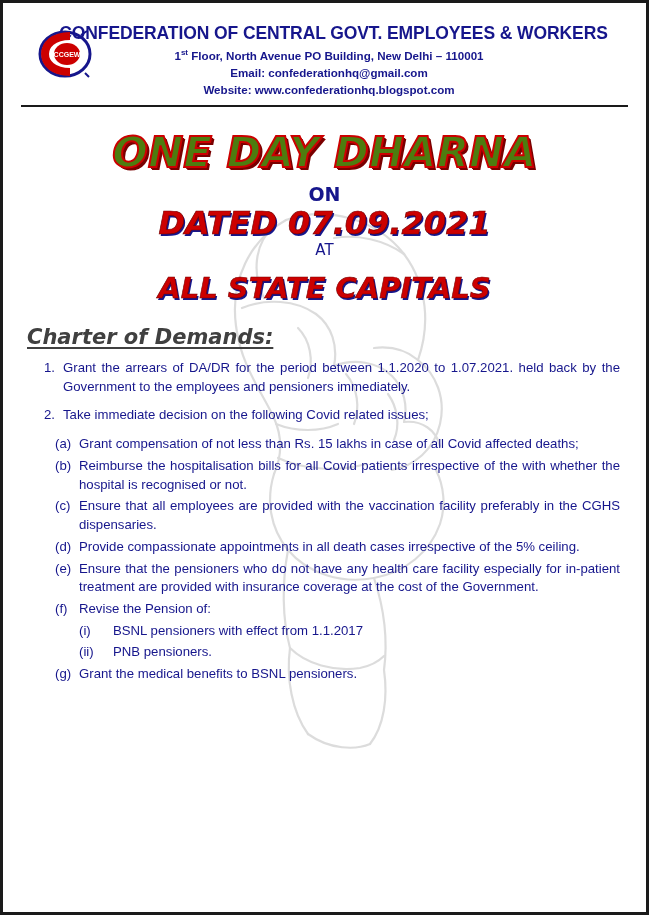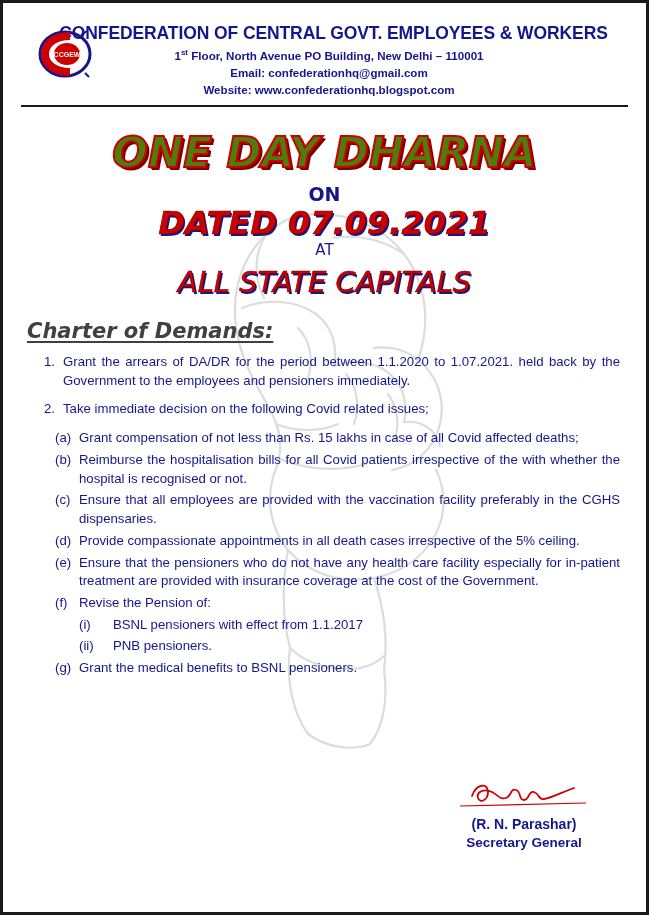--- a/index.html
+++ b/index.html
@@ -113,26 +113,26 @@
   }
   .at-word {
     font-family: "DejaVu Sans", sans-serif;
     font-size: 15px;
     font-weight: normal;
     color: #16168c;
   }
   .capitals {
     font-family: "DejaVu Sans", sans-serif;
     font-size: 29px;
-    font-weight: normal;
+    font-weight: bold;
     font-style: italic;
     color: #cc0000;
     -webkit-text-stroke: 0.6px #7a0000;
     text-shadow: 1.5px 1.5px 0 #16168c;
-    margin-top: 8px;
+    margin-top: 14px;
     line-height: 1.05;
   }
 
   
   .charter-heading {
     position: relative;
     z-index: 2;
     margin: 22px 0 10px 24px;
     font-family: "DejaVu Sans", sans-serif;
     font-size: 21px;
@@ -324,22 +324,14 @@
       <div class="txt">PNB pensioners.</div>
     </div>
 
     <div class="sub" style="margin-top:4px;">
       <div class="lbl">(g)</div>
       <div class="txt">Grant the medical benefits to BSNL pensioners.</div>
     </div>
 
   </div>
 
-  <div class="sign-wrap">
-    <svg class="sign-mark" viewBox="0 0 140 34" xmlns="http://www.w3.org/2000/svg">
-      <path d="M18 20 C22 8, 34 6, 34 16 C34 24, 26 28, 24 22 C22 16, 30 12, 38 16 C44 19, 46 24, 52 22 C58 20, 56 12, 62 14 C68 16, 64 24, 70 24 C76 24, 74 14, 80 16 C86 18, 84 24, 90 23 C98 22, 108 16, 120 12" fill="none" stroke="#cc0000" stroke-width="1.8" stroke-linecap="round"></path>
-      <path d="M6 30 L132 27" fill="none" stroke="#cc0000" stroke-width="1.2"></path>
-    </svg>
-    <div class="sign-name">(R. N. Parashar)</div>
-    <div class="sign-role">Secretary General</div>
-  </div>
 
 </div>
 
 </body></html>

